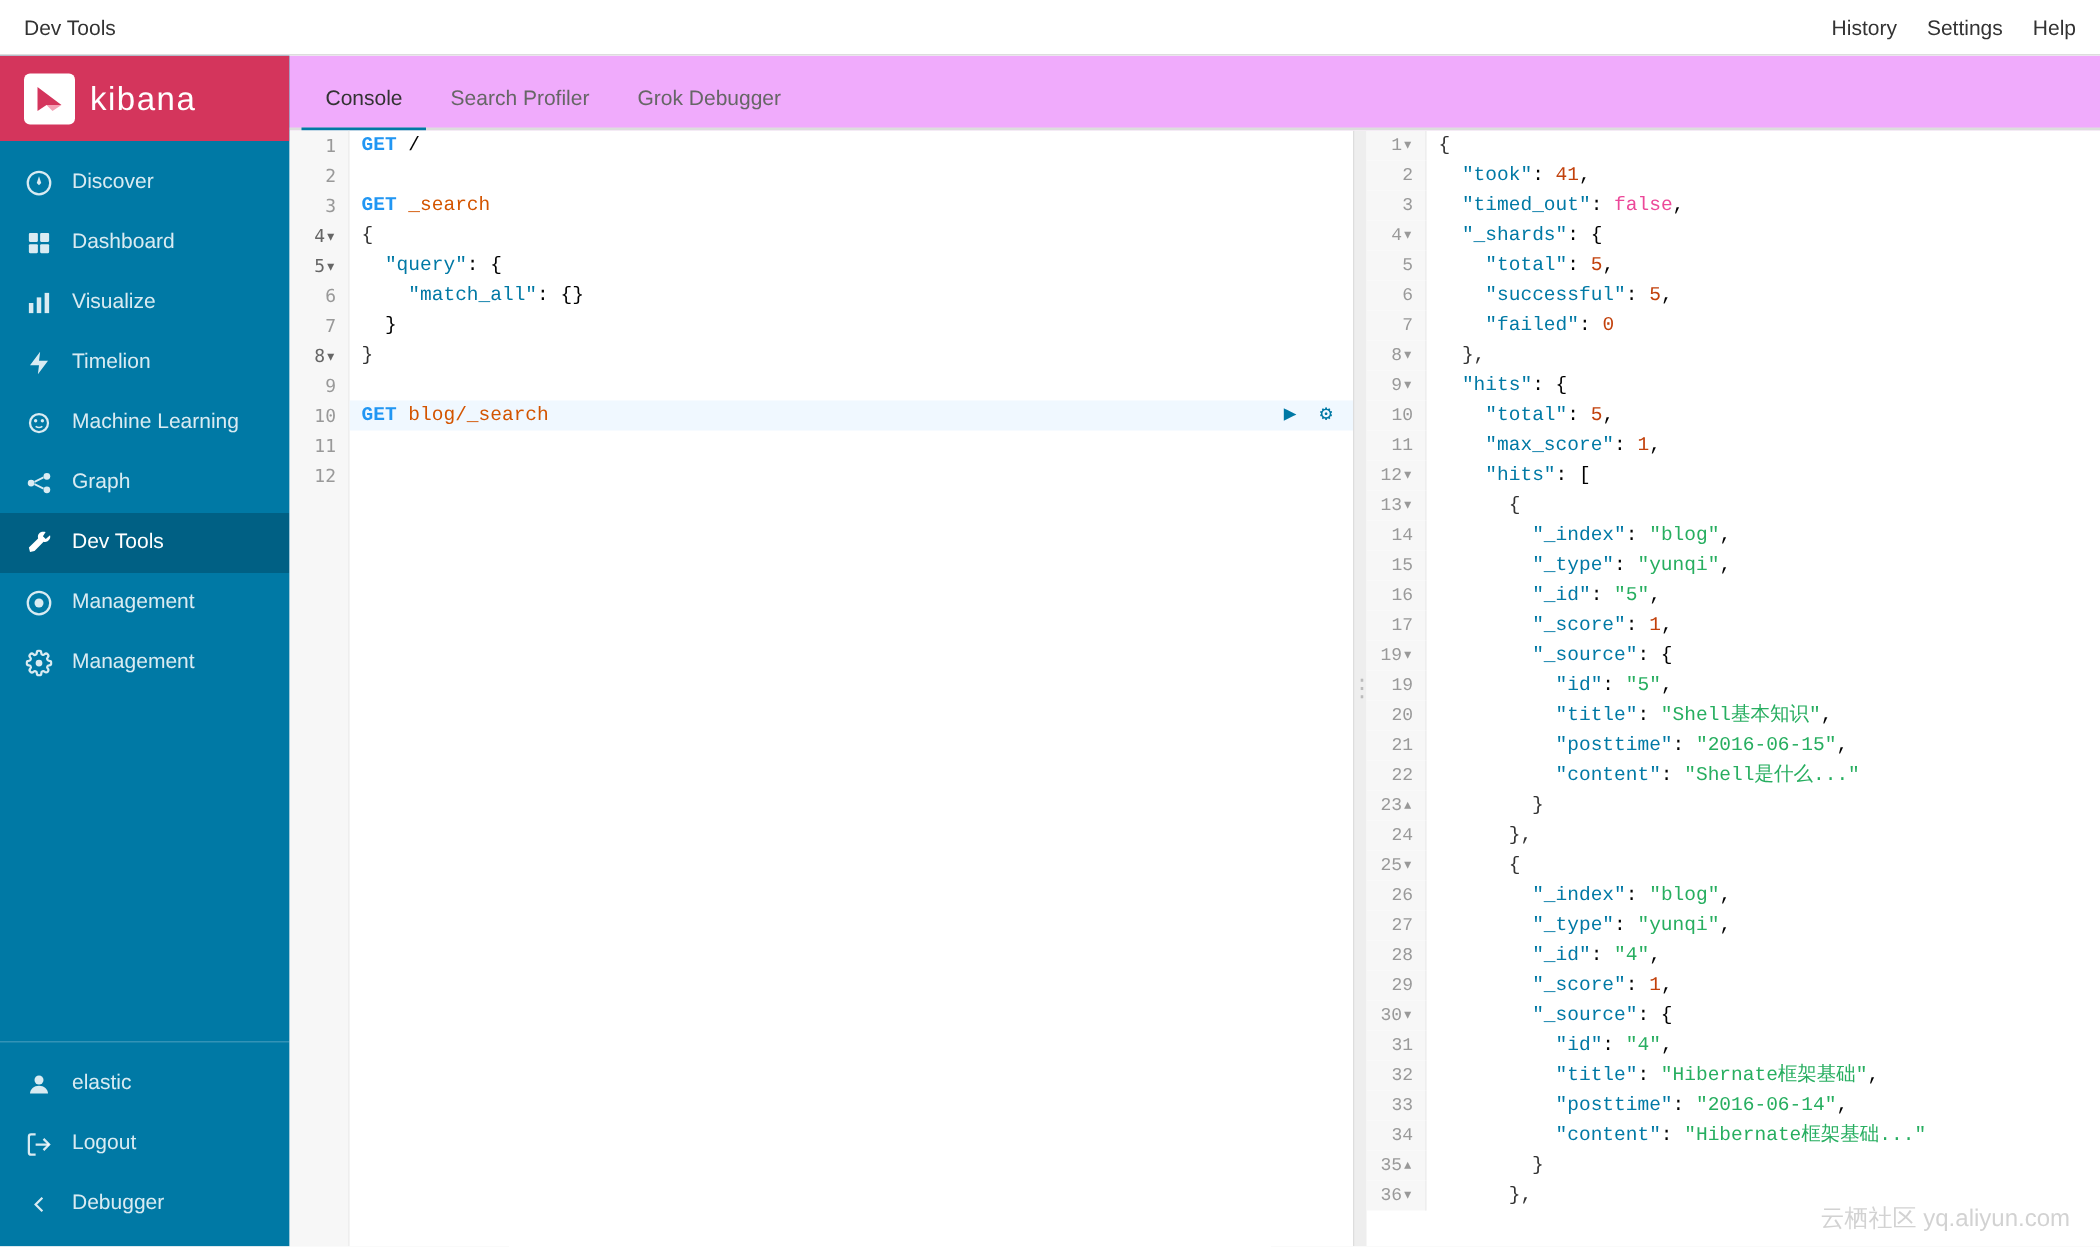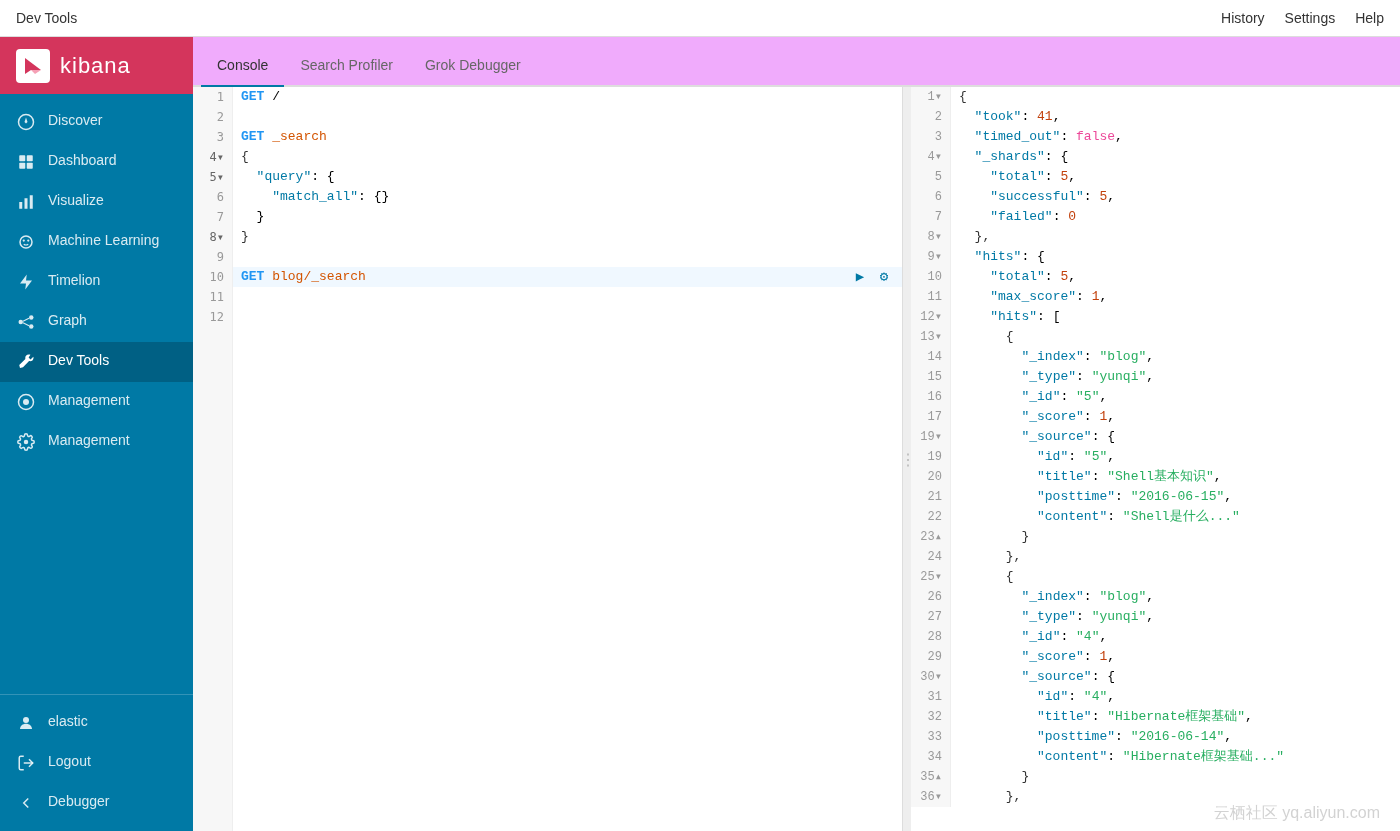--- a/index.html
+++ b/index.html
@@ -286,36 +286,36 @@
             <rect x="10" y="7" width="4" height="14" fill="currentColor"></rect>
             <rect x="17" y="3" width="4" height="18" fill="currentColor"></rect>
           </svg>
         </div>
         <span>Visualize</span>
       </div>
 
       <div class="sidebar-item">
         <div class="sidebar-item-icon">
           <svg width="18" height="18" viewBox="0 0 24 24" fill="currentColor">
+            <polygon points="13,2 4,14 12,14 11,22 20,10 12,10" fill="currentColor"></polygon>
+          </svg>
+        </div>
+        <span>Timelion</span>
+      </div>
+
+      <div class="sidebar-item">
+        <div class="sidebar-item-icon">
+          <svg width="18" height="18" viewBox="0 0 24 24" fill="currentColor">
             <circle cx="12" cy="12" r="8" fill="none" stroke="currentColor" stroke-width="2"></circle>
             <circle cx="9" cy="10" r="1.5" fill="currentColor"></circle>
             <circle cx="15" cy="10" r="1.5" fill="currentColor"></circle>
             <path d="M9 15 Q12 17 15 15" stroke="currentColor" stroke-width="1.5" fill="none"></path>
           </svg>
         </div>
         <span>Machine Learning</span>
-      </div>
-
-      <div class="sidebar-item">
-        <div class="sidebar-item-icon">
-          <svg width="18" height="18" viewBox="0 0 24 24" fill="currentColor">
-            <polygon points="13,2 4,14 12,14 11,22 20,10 12,10" fill="currentColor"></polygon>
-          </svg>
-        </div>
-        <span>Timelion</span>
       </div>
 
       <div class="sidebar-item">
         <div class="sidebar-item-icon">
           <svg width="18" height="18" viewBox="0 0 24 24" fill="currentColor">
             <circle cx="5" cy="12" r="3" fill="currentColor"></circle>
             <circle cx="19" cy="6" r="3" fill="currentColor"></circle>
             <circle cx="19" cy="18" r="3" fill="currentColor"></circle>
             <line x1="8" y1="11" x2="16" y2="7" stroke="currentColor" stroke-width="1.5"></line>
             <line x1="8" y1="13" x2="16" y2="17" stroke="currentColor" stroke-width="1.5"></line>

